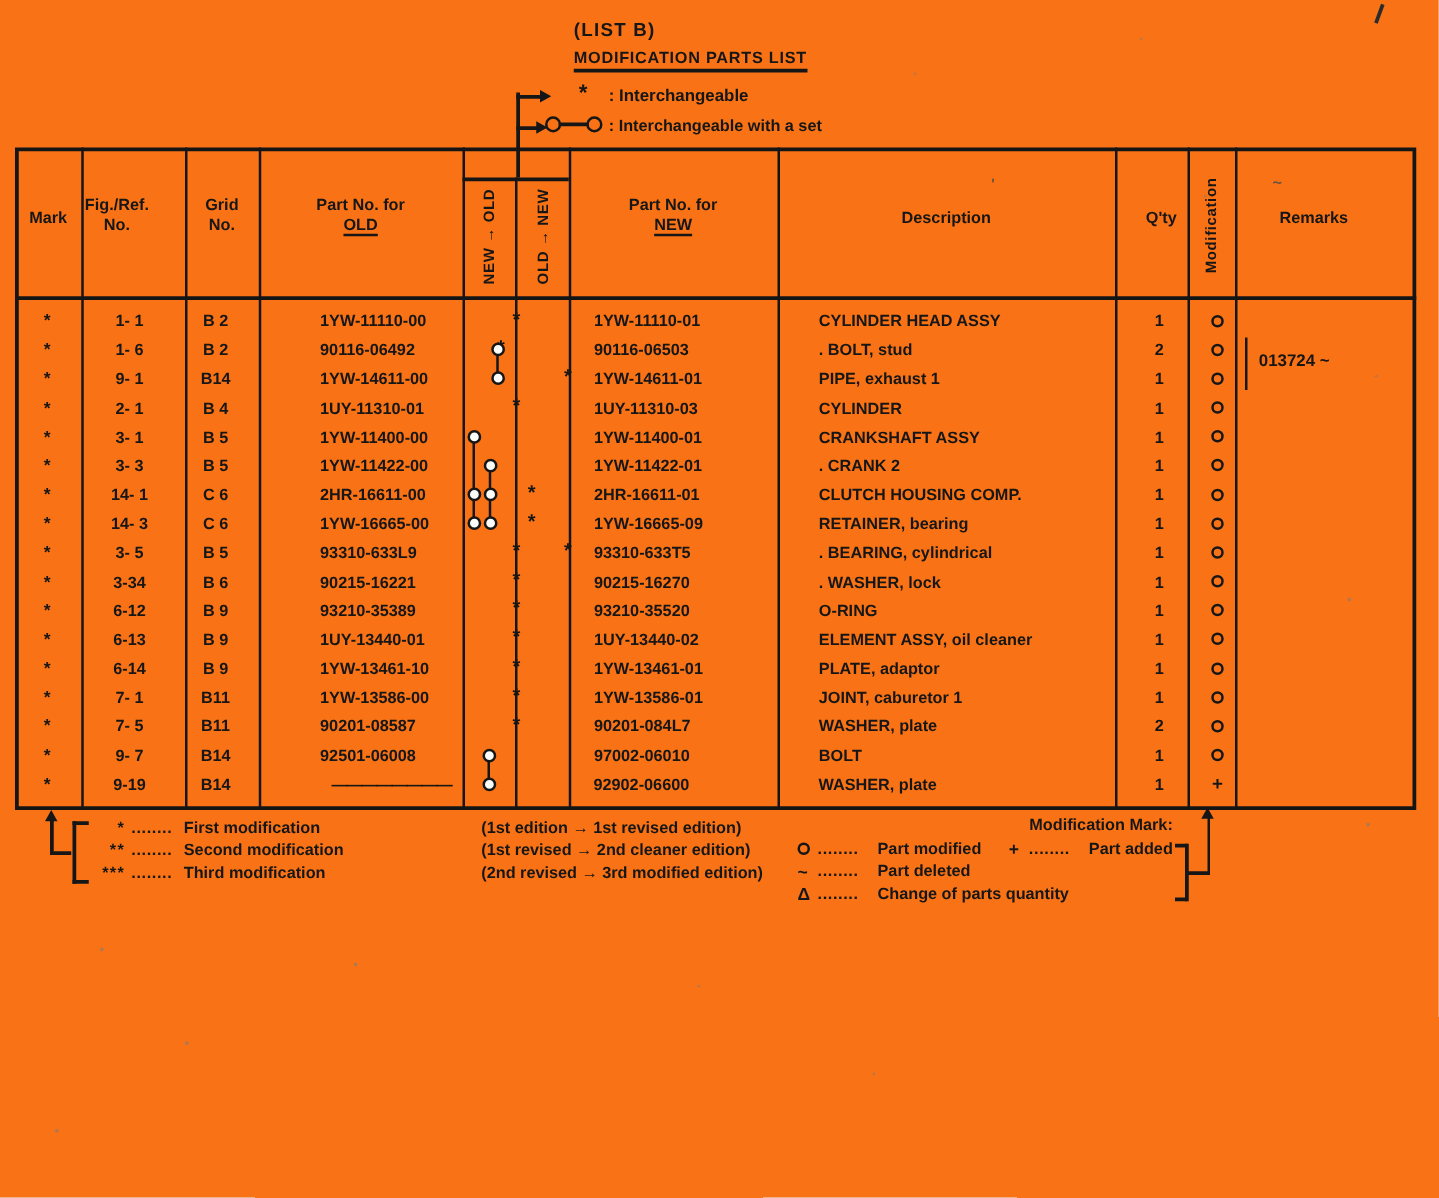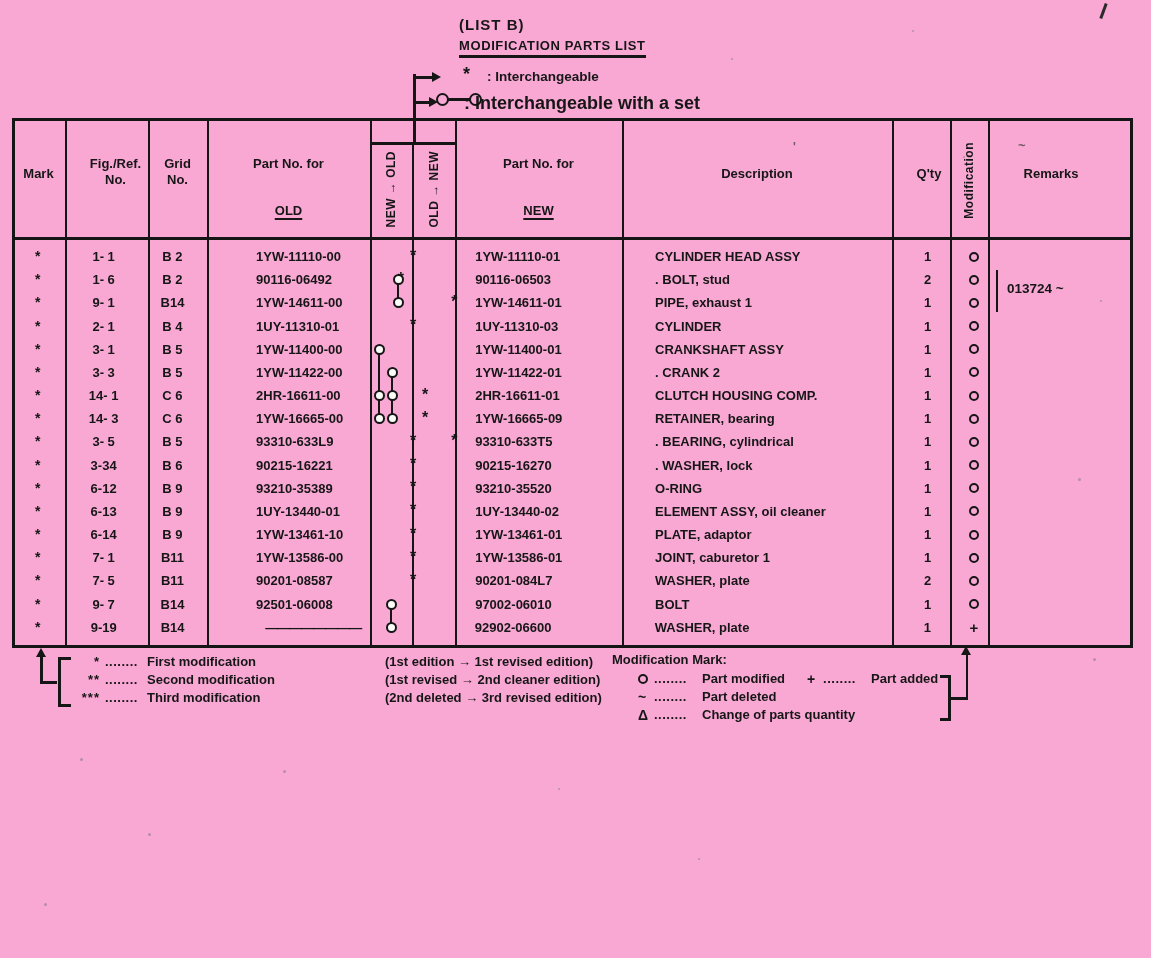--- a/index.html
+++ b/index.html
@@ -1,41 +1,41 @@
 <!DOCTYPE html>
 <html><head>
 <meta charset="utf-8">
 <style>
   html,body{margin:0;padding:0;background:#e8e8e4;}
-  .page{position:relative;width:1151px;height:958px;background:#f9a8d4;overflow:hidden;
+  .page{position:relative;width:1151px;height:958px;background:#f97316;overflow:hidden;
         font-family:"Liberation Sans","DejaVu Sans",sans-serif;color:#161616;
         font-weight:bold;-webkit-font-smoothing:antialiased;}
   
   .list-label{position:absolute;left:459px;top:16px;font-size:15px;letter-spacing:1px;}
   .page-title{position:absolute;left:459px;top:38px;font-size:13px;letter-spacing:.6px;
               border-bottom:3px solid #161616;padding-bottom:2px;}
   .legend-star-sym{position:absolute;left:463px;top:64px;font-size:18px;}
   .legend-star-txt{position:absolute;left:487px;top:69px;font-size:13.5px;}
-  .legend-set-txt{position:absolute;left:464px;top:93px;font-size:18px;}
+  .legend-set-txt{position:absolute;left:487px;top:93px;font-size:13px;}
   .legend-set-icon{position:absolute;left:436px;top:93px;width:46px;height:13px;}
   .legend-set-icon .r1{position:absolute;left:0;top:0;width:13px;height:13px;border:2.8px solid #161616;border-radius:50%;box-sizing:border-box;}
   .legend-set-icon .r2{position:absolute;right:0;top:0;width:13px;height:13px;border:2.8px solid #161616;border-radius:50%;box-sizing:border-box;}
   .legend-set-icon .bar{position:absolute;left:11px;right:11px;top:5px;height:3px;background:#161616;}
   .ln{position:absolute;background:#161616;}
   .arr-r{position:absolute;width:0;height:0;border-top:5.5px solid transparent;
          border-bottom:5.5px solid transparent;border-left:9px solid #161616;}
   .arr-u{position:absolute;width:0;height:0;border-left:5.5px solid transparent;
          border-right:5.5px solid transparent;border-bottom:9px solid #161616;}
   
   .ptable{position:absolute;left:12px;top:118px;width:1121px;height:530px;}
   .tborder{position:absolute;left:0;top:0;right:0;bottom:0;border:3.2px solid #151515;pointer-events:none;}
   .vl{position:absolute;width:2.3px;top:0;height:530px;background:#151515;}
   .hl{position:absolute;height:2.5px;background:#151515;}
   .hdr{position:absolute;text-align:center;font-size:13px;line-height:16px;}
-  .hdr u, .u2{text-decoration:underline;text-decoration-thickness:2px;text-underline-offset:3px;margin-top:31px;}
+  .hdr u, .u2{text-decoration:underline;text-decoration-thickness:2px;text-underline-offset:3px;}
   .vtextbox{position:absolute;display:flex;align-items:center;justify-content:center;}
   .vtext{writing-mode:vertical-rl;transform:rotate(180deg);font-size:12px;letter-spacing:.5px;}
   
   .tbody{position:absolute;left:0;top:127px;width:1121px;}
   .trow{display:flex;height:23.18px;font-size:13px;line-height:23.18px;white-space:pre;}
   .cell{box-sizing:border-box;overflow:visible;}
   .c-mark{width:53px;text-align:center;font-size:14px;}
   .c-fig{width:83px;text-align:center;}
   .c-grid{width:59px;text-align:center;}
   .c-old{width:163px;padding-left:22px;margin-left:33px;}
@@ -59,21 +59,21 @@
               border-radius:50%;background:#fcfcf9;box-sizing:border-box;}
   .remark-note{position:absolute;left:995px;top:163px;font-size:13.5px;white-space:pre;}
   .remark-bracket{position:absolute;left:984px;top:152px;width:1.8px;height:42px;background:#161616;}
   
   .fn-left{position:absolute;left:74px;top:653px;font-size:13px;}
   .fn-line{display:flex;height:18.2px;line-height:18.2px;white-space:pre;}
   .fn-stars{width:26px;text-align:right;letter-spacing:1px;}
   .fn-dots{width:42px;padding-left:5px;letter-spacing:.5px;}
   .fn-label{width:238px;}
   .fn-right{position:absolute;left:612px;top:650px;font-size:13px;}
-  .mm-title{height:20px;line-height:20px;}
+  .mm-title{height:20px;line-height:20px;text-align:right;}
   .mm-items{margin-left:26px;}
   .mm-row{display:flex;align-items:center;height:18.2px;line-height:18.2px;white-space:pre;}
   .mm-sym{width:16px;display:flex;align-items:center;}
   .mm-sym.txt{font-size:14px;display:block;}
   .mm-dots{width:48px;letter-spacing:.5px;}
   .mm-gap{width:22px;}
   
   .g2box{position:absolute;left:513px;top:892px;width:124px;height:50px;border:4.5px solid #131313;
          box-sizing:border-box;display:flex;align-items:center;justify-content:center;}
   .g2txt{font-size:28px;letter-spacing:1px;}
@@ -117,21 +117,21 @@
     <div class="vl" style="left:400px;top:24px;height:506px;"></div>
     <div class="vl" style="left:443px;"></div>
     <div class="vl" style="left:610px;"></div>
     <div class="vl" style="left:880px;"></div>
     <div class="vl" style="left:938px;"></div>
     <div class="vl" style="left:976px;"></div>
     <div class="hl" style="left:0;top:119px;width:1121px;"></div>
     <div class="hl" style="left:358px;top:24px;width:85px;"></div>
 
     <div class="hdr" style="left:0;width:53px;top:48px;">Mark</div>
-    <div class="hdr" style="left:62px;width:83px;top:38px;">
+    <div class="hdr" style="left:40px;width:83px;top:38px;">
       <div>Fig./Ref.</div>
       <div>No.</div>
     </div>
     <div class="hdr" style="left:136px;width:59px;top:38px;">
       <div>Grid</div>
       <div>No.</div>
     </div>
     <div class="hdr" style="left:195px;width:163px;top:38px;">
       <div>Part No. for</div>
       <div class="u2">OLD</div>
@@ -211,21 +211,21 @@
     <div class="fn-line">
       <span class="fn-stars">**</span>
       <span class="fn-dots">........</span>
       <span class="fn-label">Second modification</span>
       <span class="fn-detail">(1st revised → 2nd cleaner edition)</span>
     </div>
     <div class="fn-line">
       <span class="fn-stars">***</span>
       <span class="fn-dots">........</span>
       <span class="fn-label">Third modification</span>
-      <span class="fn-detail">(2nd deleted → 3rd revised edition)</span>
+      <span class="fn-detail">(2nd revised → 3rd modified edition)</span>
     </div>
   </div>
 
   <div class="fn-right">
     <div class="mm-title">Modification Mark:</div>
     <div class="mm-items">
       <div class="mm-row">
         <span class="mm-sym"><span class="mring"></span></span>
         <span class="mm-dots">........</span>
         <span>Part modified</span>

